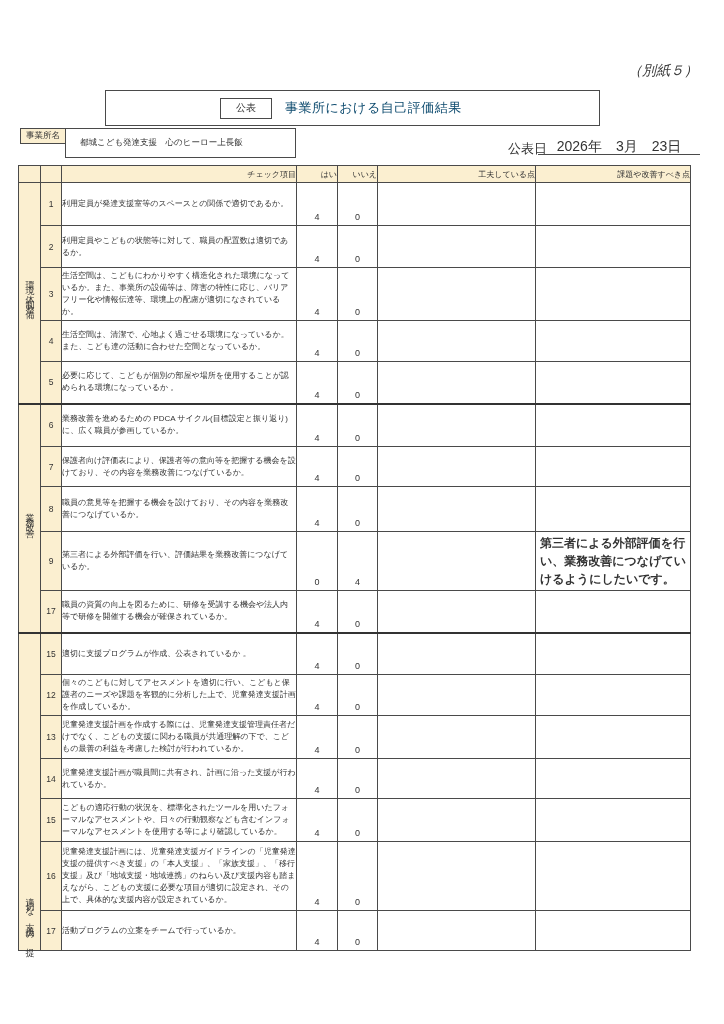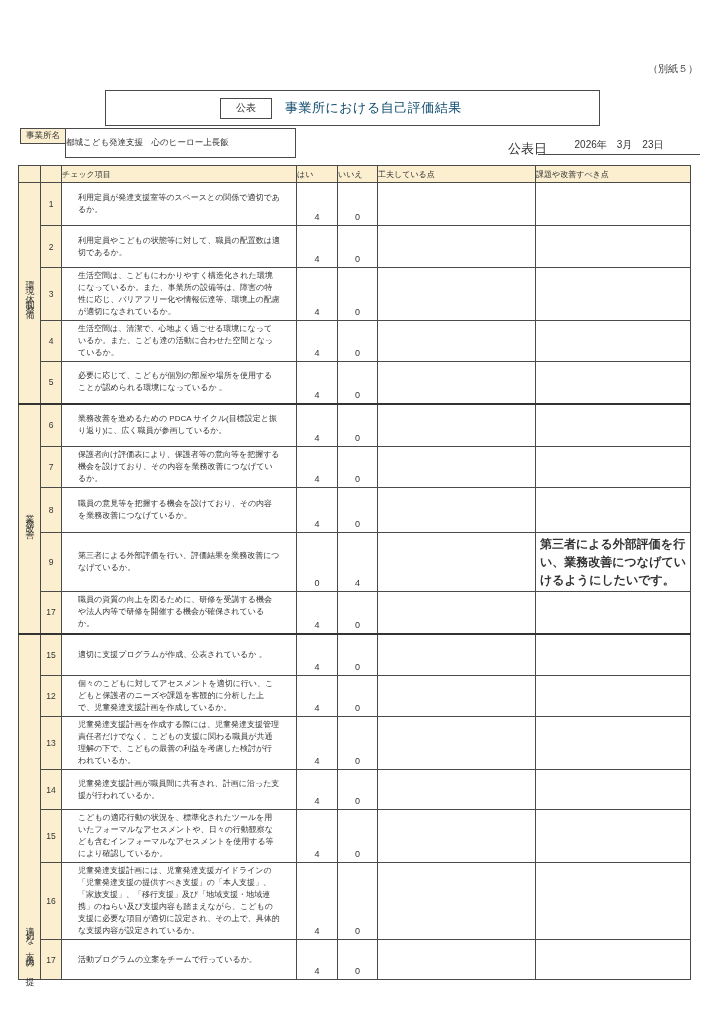--- a/index.html
+++ b/index.html
@@ -1,52 +1,52 @@
 <!DOCTYPE html>
 <html><head>
 <meta charset="utf-8">
 <style>
   * { margin:0; padding:0; box-sizing:border-box; }
   html,body { background:#ffffff; }
   body { font-family:"Liberation Sans","DejaVu Sans",sans-serif; color:#333; }
   .page { position:relative; width:724px; height:1024px; background:#fff; overflow:hidden; }
 
-  .corner-note { position:absolute; top:62px; right:26px; font-size:10px; color:#3a3a3a; }
+  .corner-note { position:absolute; top:62px; right:26px; font-size:14px; color:#3a3a3a;font-style:italic; }
 
   .title-box { position:absolute; left:105px; top:90px; width:495px; height:36px;
     border:1px solid #4a4a4a; display:flex; align-items:center; }
   .stamp { display:inline-flex; align-items:center; justify-content:center;
     margin-left:114px; width:52px; height:21px; border:1px solid #4a4a4a;
     font-size:10px; color:#333; }
   .title-text { margin-left:13px; font-size:13px; letter-spacing:0.5px; color:#0c4a6e; }
 
   .office-label { position:absolute; left:20px; top:128px; width:46px; height:16px;
     background:#fbefd0; border:1px solid #4a4a4a; display:flex; align-items:center;
     justify-content:center; font-size:8.5px; }
   .office-value { position:absolute; left:65px; top:128px; width:231px; height:30px;
     background:#fff; border:1px solid #4a4a4a; display:flex; align-items:center;
-    font-size:8.5px; }
+    padding-left:14px; font-size:8.5px; }
 
   .pubdate-label { position:absolute; left:508px; top:140px; font-size:13px; }
   .pubdate-value { position:absolute; left:538px; top:138px; width:162px; height:17px;
-    border-bottom:1px solid #4a4a4a; text-align:center; font-size:10px; }
+    border-bottom:1px solid #4a4a4a; text-align:center; font-size:14px; }
 
   table.eval-table { position:absolute; left:18px; top:165px; width:672px;
     border-collapse:collapse; table-layout:fixed; }
   .eval-table th, .eval-table td { border:1px solid #4a4a4a; }
   .eval-table { border:1.5px solid #333; }
   .eval-table thead th { background:#fbefd0; font-size:8px; font-weight:normal;
-    height:17px; text-align:left; color:#333; }
+    height:17px; text-align:right; color:#333; }
   td.cat { background:#fbefd0; text-align:center; vertical-align:middle; }
   td.cat.cat-bottom { vertical-align:bottom; }
   .vlabel { display:inline-block; writing-mode:vertical-rl; text-orientation:upright;
     font-size:9px; letter-spacing:5px; line-height:1; color:#333; }
   td.num { background:#fbefd0; text-align:center; vertical-align:middle;
     font-size:8.5px; color:#333; }
-  td.q { background:#fff; font-size:8px; line-height:1.5; padding:2px 16px;
+  td.q { background:#fff; font-size:8px; line-height:1.5; padding:2px 0;
     vertical-align:middle; color:#333; }
   td.val { background:#fff; text-align:center; vertical-align:bottom;
     font-size:9px; padding-bottom:3px; color:#333; }
   td.note { background:#fff; font-size:12px; line-height:1.5; padding:2px 4px;
     vertical-align:top; color:#333;font-weight:bold; }
   tr.group-start td { border-top:2px solid #333; }
 </style>
 </head>
 <body>
 

